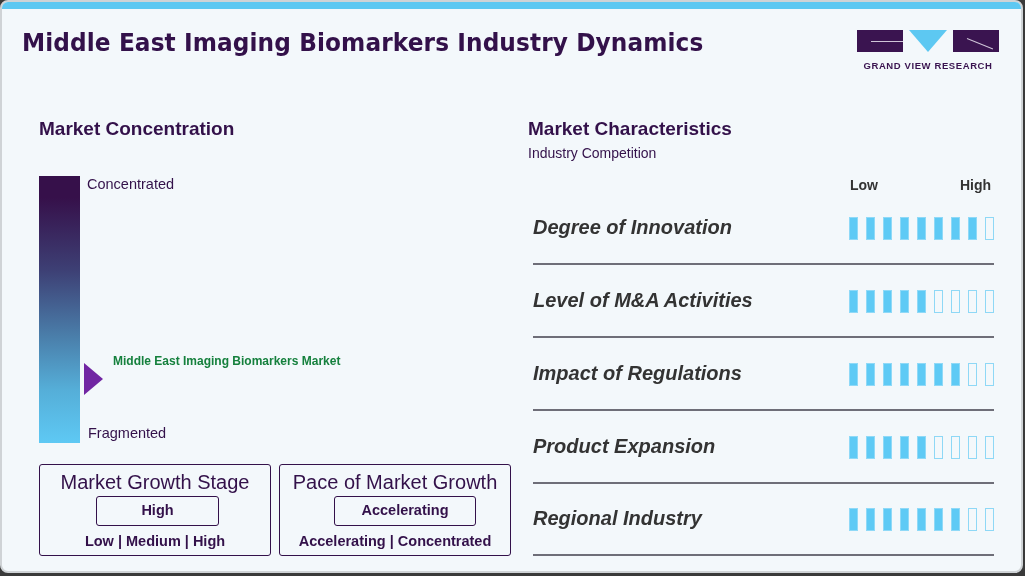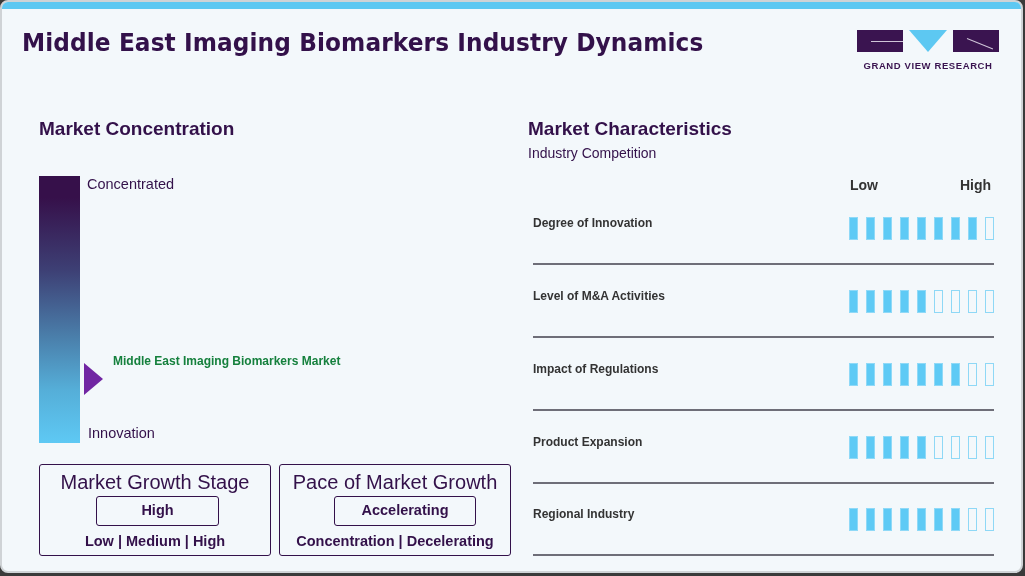--- a/index.html
+++ b/index.html
@@ -35,21 +35,21 @@
     border-top: 16px solid transparent; border-bottom: 16px solid transparent; border-left: 19px solid #7126a3; }
   .pointer-label { position: absolute; left: 111px; top: 352px; font-size: 12px; font-weight: 700; color: #15803d; }
 
   .box { position: absolute; top: 462px; height: 92px; border: 1.5px solid #33114a; border-radius: 3px; }
   .box .bh { position: absolute; left: 0; width: 100%; top: 6px; text-align: center; font-size: 20px; color: #33114a; }
   .box .bv { position: absolute; top: 31px; height: 30px; border: 1.5px solid #33114a; border-radius: 3px;
     font-size: 14.5px; font-weight: 700; color: #33114a; text-align: center; line-height: 27px; }
   .box .bo { position: absolute; left: 0; width: 100%; top: 68px; text-align: center; font-size: 14.5px; color: #33114a; font-weight: 700; }
 
   .lh-label { position: absolute; top: 175px; font-size: 14px; font-weight: 700; color: #333; }
-  .row-label { position: absolute; left: 531px; font-size: 12px; font-weight: 700; color: #333; }
+  .row-label { position: absolute; left: 531px; font-size: 20px; font-weight: 700; color: #333; font-style: italic; }
   .divider { position: absolute; left: 531px; width: 461px; height: 2px; background: #6e6e78; }
   .bars { position: absolute; left: 847px; height: 23px; width: 150px; }
   .bar { position: absolute; top: 0; width: 9px; height: 23px; }
   .bar.filled { background: #5ecaf5; border: 1px solid #8fd9f7; }
   .bar.empty { background: transparent; border: 1.5px solid #8ed8f6; }
 </style>
 </head>
 <body>
 
 <div class="card">
@@ -61,34 +61,34 @@
     <div class="g-line"></div>
     <div class="tri"></div>
     <div class="blk b3"></div>
     <div class="r-line"></div>
     <div class="brand">GRAND VIEW RESEARCH</div>
   </div>
 
   <div class="section-h" style="left:37px; top:116px;">Market Concentration</div>
   <div class="conc-bar"></div>
   <div class="conc-label" style="left:85px; top:174px;">Concentrated</div>
-  <div class="conc-label" style="left:86px; top:423px;">Innovation</div>
+  <div class="conc-label" style="left:86px; top:423px;">Fragmented</div>
   <div class="pointer"></div>
   <div class="pointer-label">Middle East Imaging Biomarkers Market</div>
 
   <div class="box" style="left:37px; width:232px;">
     <div class="bh">Market Growth Stage</div>
     <div class="bv" style="left:56px; width:123px;">High</div>
     <div class="bo">Low  |  Medium  |  High</div>
   </div>
 
   <div class="box" style="left:277px; width:232px;">
     <div class="bh">Pace of Market Growth</div>
     <div class="bv" style="left:54px; width:142px;">Accelerating</div>
-    <div class="bo">Concentration  |  Decelerating</div>
+    <div class="bo">Accelerating  |  Concentrated</div>
   </div>
 
   <div class="section-h" style="left:526px; top:116px;">Market Characteristics</div>
   <div class="sub-h" style="left:526px; top:143px;">Industry Competition</div>
   <div class="lh-label" style="left:848px;">Low</div>
   <div class="lh-label" style="left:958px;">High</div>
 
   <div id="rows">
       <div class="row-label" style="top: 214px;">Degree of Innovation</div>
       <div class="bars" style="top: 215px;">

